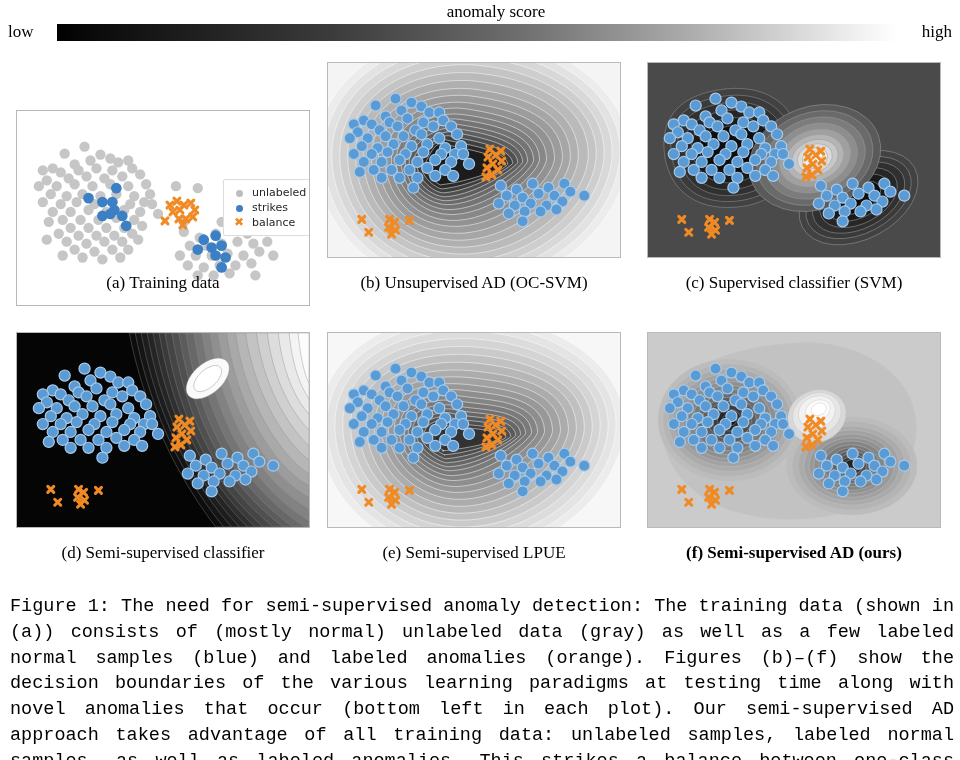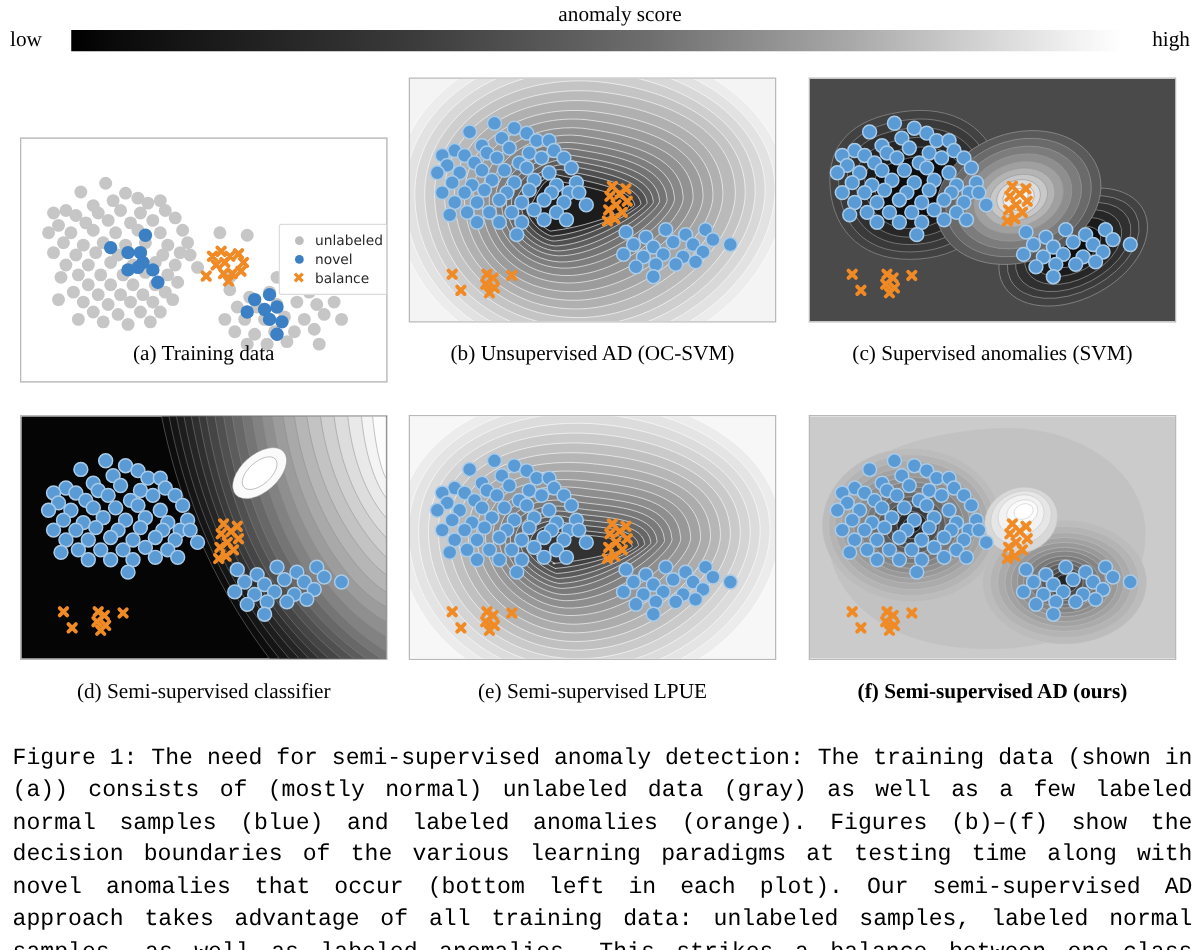--- a/index.html
+++ b/index.html
@@ -320,21 +320,21 @@
     </g>
   </svg>
 
   <div id="legend-box">
     <div class="legend-row">
       <span class="legend-swatch"><span class="dot dot-gray"></span></span>
       <span>unlabeled</span>
     </div>
     <div class="legend-row">
       <span class="legend-swatch"><span class="dot dot-blue"></span></span>
-      <span>novel</span>
+      <span>strikes</span>
     </div>
     <div class="legend-row">
       <span class="legend-swatch x-orange">✖</span>
       <span>balance</span>
     </div>
   </div>
 </div>
 <div class="panel-caption" id="caption-a">(a) Training data</div>
 
 <svg width="0" height="0" style="position:absolute">
@@ -511,21 +511,21 @@
       <ellipse cx="168" cy="96" rx="24" ry="18" transform="rotate(-20 168 96)" fill="#c8c8c8"></ellipse>
       <ellipse cx="168" cy="96" rx="18" ry="14" transform="rotate(-20 168 96)" fill="#dcdcdc"></ellipse>
       <ellipse cx="168" cy="96" rx="13" ry="10" transform="rotate(-20 168 96)" fill="#eeeeee"></ellipse>
       <ellipse cx="168" cy="95" rx="8" ry="6" transform="rotate(-20 168 95)" fill="#fbfbfb"></ellipse>
     </g>
     <use href="#blue-cloud"></use>
     <use href="#orange-train"></use>
     <use href="#orange-novel"></use>
   </svg>
 </div>
-<div class="panel-caption" id="caption-c">(c) Supervised anomalies (SVM)</div>
+<div class="panel-caption" id="caption-c">(c) Supervised classifier (SVM)</div>
 
 <div class="panel" id="panel-d">
   <svg class="plot-svg" viewBox="0 0 294 196" preserveAspectRatio="none">
     <rect x="0" y="0" width="294" height="196" fill="#050505"></rect>
     <g stroke="#8a8a8a" stroke-width="0.4">
       <path d="M113 0 C125 60 150 130 200 196 L294 196 L294 0 Z" fill="#0d0d0d"></path>
       <path d="M119 0 C131 62 156 132 208 196 L294 196 L294 0 Z" fill="#151515"></path>
       <path d="M125 0 C137 64 162 134 216 196 L294 196 L294 0 Z" fill="#1d1d1d"></path>
       <path d="M131 0 C143 66 168 136 224 196 L294 196 L294 0 Z" fill="#252525"></path>
       <path d="M137 0 C149 68 174 138 232 196 L294 196 L294 0 Z" fill="#2f2f2f"></path>

